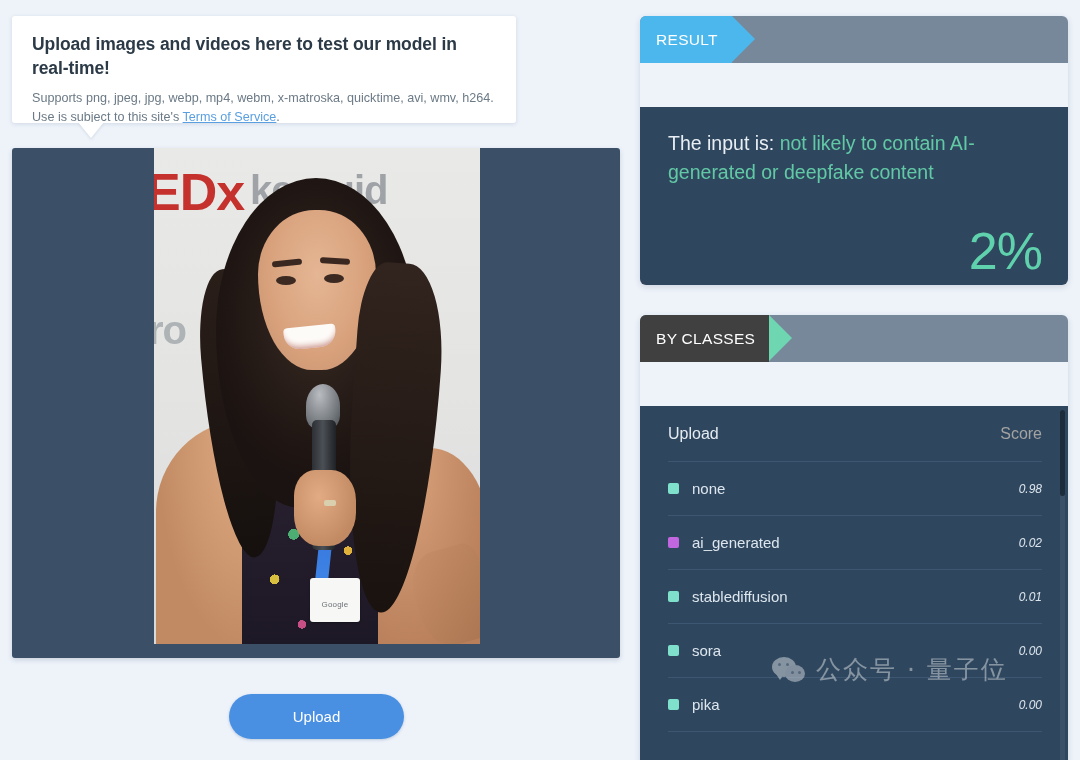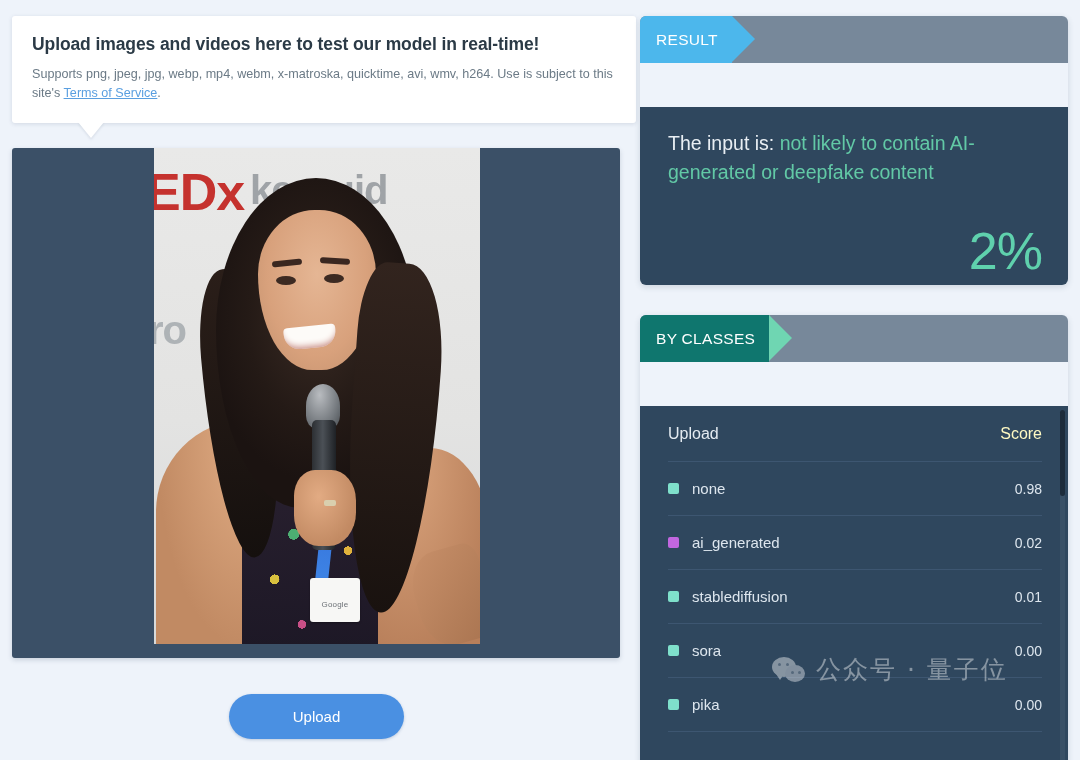--- a/index.html
+++ b/index.html
@@ -9,21 +9,21 @@
     background: #eef3fa;
     position: relative;
     overflow: hidden;
     -webkit-font-smoothing: antialiased;
   }
 
   
   #left-col { position: absolute; left: 12px; top: 16px; width: 608px; height: 740px; }
 
   #upload-tooltip {
-    position: absolute; left: 0; top: 0; width: 624px; height: 107px;
+    position: absolute; left: 0; top: 0; width: 504px; height: 107px;
     background: #ffffff;
     border-radius: 3px;
     box-shadow: 0 1px 4px rgba(40,60,90,.14);
     padding: 16px 20px 0 20px;
   }
   #upload-tooltip .title {
     font-size: 17.5px; font-weight: 700; color: #2b3a46; letter-spacing: -.1px;
     line-height: 24px;
   }
   #upload-tooltip .sub {
@@ -206,21 +206,21 @@
     font-size: 15.5px; letter-spacing: .3px;
   }
   .ribbon::after {
     content: ""; position: absolute; right: -23px; top: 0;
     width: 0; height: 0;
     border-top: 23.5px solid transparent;
     border-bottom: 23.5px solid transparent;
     border-left: 23px solid currentColor;
   }
   .ribbon.blue  { background: #4cb7ec; color: #4cb7ec; }
-  .ribbon.mint  { background: #0f766e; color: #6fd6b2; }
+  .ribbon.mint  { background: #404040; color: #6fd6b2; }
   .ribbon .txt  { color: #ffffff; position: relative; z-index: 2; }
 
   .panel-body { background: #2f475e; margin-top: 44px; }
 
   
   #result-panel .panel-body { padding: 22px 24px 18px 28px; height: 178px; position: relative; }
   #result-sentence { font-size: 19.5px; line-height: 29px; color: #e8eef3; }
   #result-sentence .verdict { color: #62c9a6; }
   #result-percent {
     position: absolute; right: 26px; bottom: 8px;
@@ -230,26 +230,26 @@
   
   #classes-panel { margin-top: 30px; }
   #classes-panel .panel-body { padding: 0 0 0 0; height: 431px; position: relative; overflow: hidden; }
   .class-scroll { padding: 0 26px 0 28px; }
   .class-head, .class-row {
     display: flex; align-items: center; height: 54px;
     border-bottom: 1px solid #3d5671;
   }
   .class-head { height: 56px; }
   .class-head .c-name { font-size: 16px; color: #e4ebf1; }
-  .class-head .c-score { font-size: 16px; color: #fef9c3; margin-left: auto; }
+  .class-head .c-score { font-size: 16px; color: #a3a3a3; margin-left: auto; }
   .class-row .swatch {
     width: 11px; height: 11px; border-radius: 2px; margin-right: 13px; flex: none;
   }
   .class-row .c-name { font-size: 15px; color: #dde6ee; }
-  .class-row .c-score { font-size: 14px; color: #dde6ee; margin-left: auto; }
+  .class-row .c-score { font-size: 12px; color: #dde6ee; margin-left: auto; font-style: italic; }
 
   .scrollbar-track {
     position: absolute; right: 3px; top: 4px; width: 5px; height: 423px;
     background: rgba(255,255,255,.05); border-radius: 3px;
   }
   .scrollbar-thumb {
     position: absolute; left: 0; top: 0; width: 5px; height: 86px;
     background: rgba(20,32,46,.75); border-radius: 3px;
   }
 

